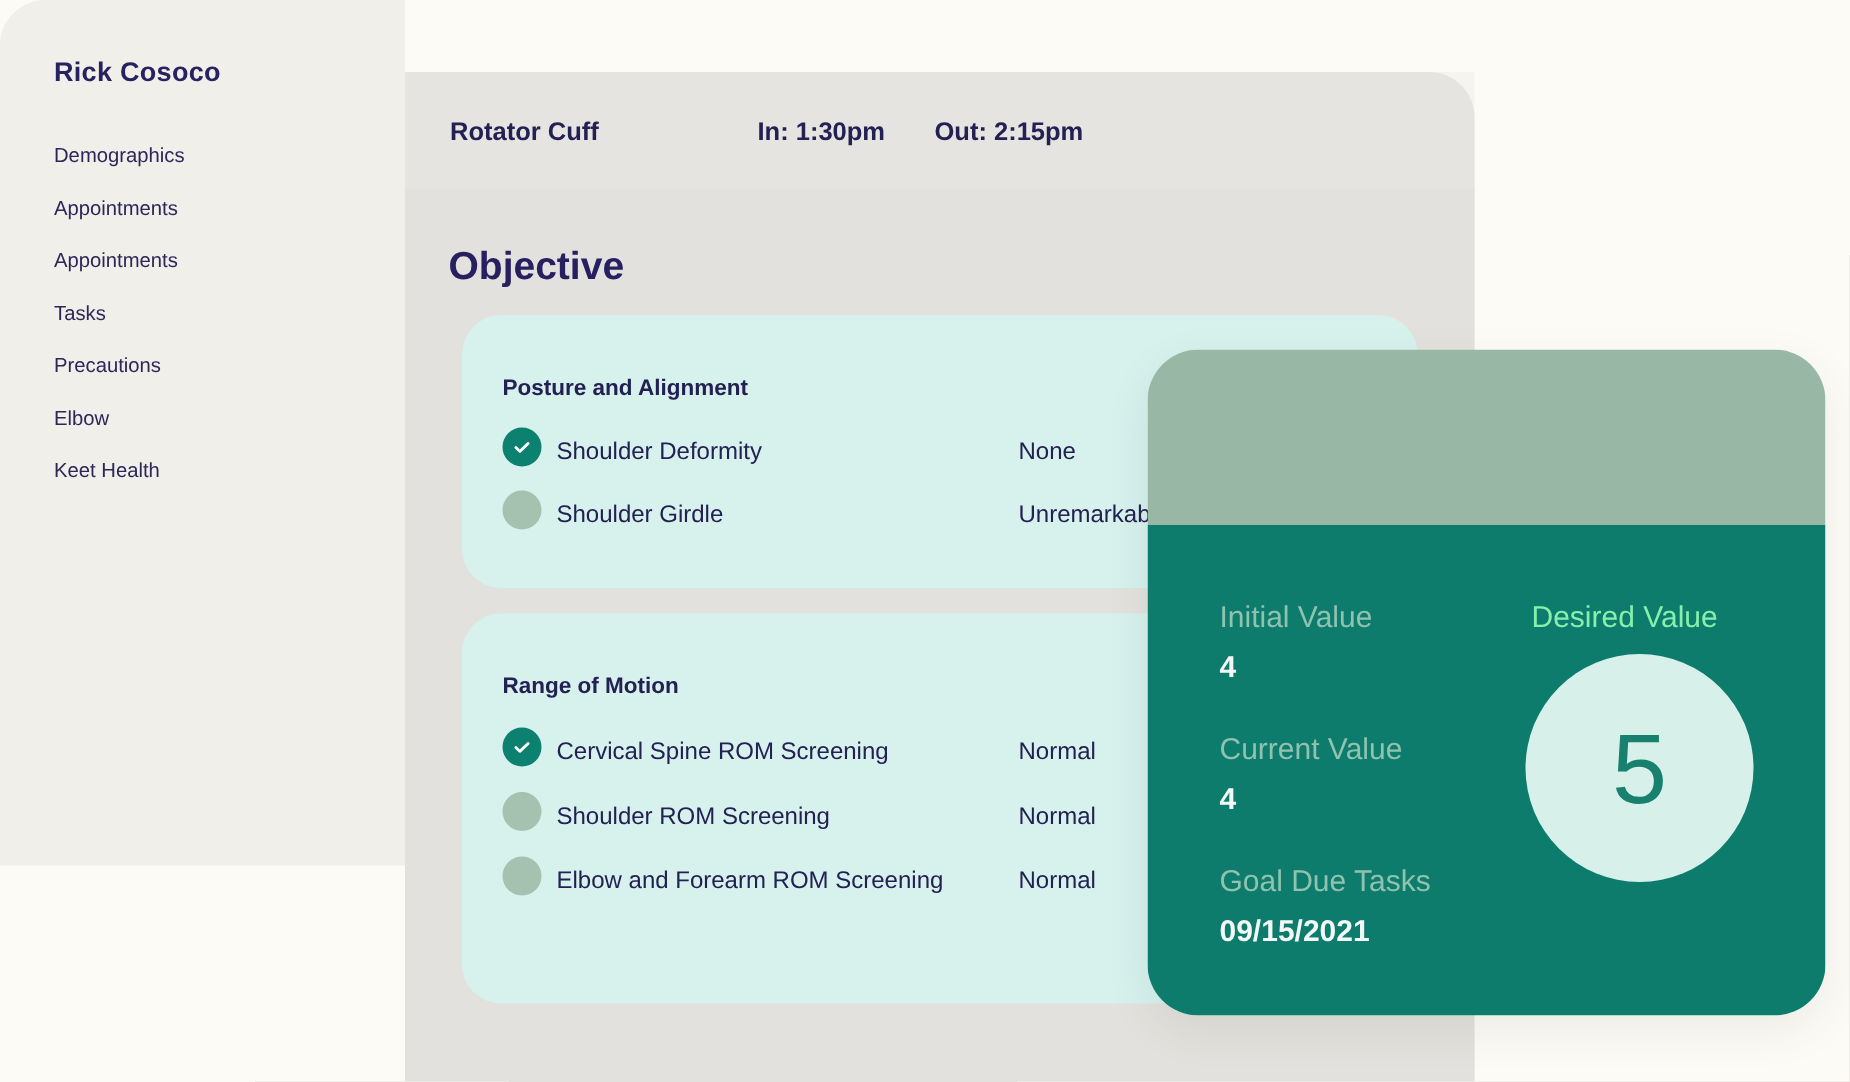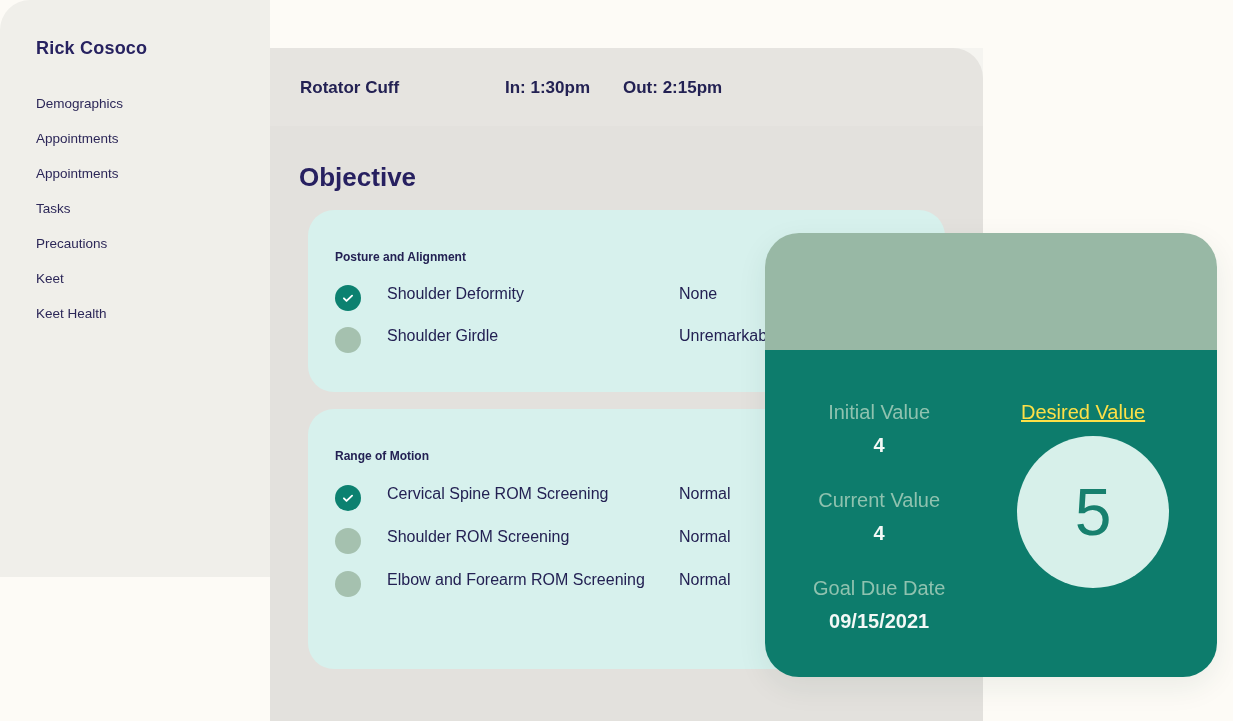--- a/index.html
+++ b/index.html
@@ -55,26 +55,26 @@
   }
 
   .card {
     position:absolute; left:38px; width:637px;
     background:#d7f1ed; border-radius:26px;
   }
   .card-posture { top:84px;  height:182px; }
   .card-rom     { top:283px; height:260px; }
   .card-title {
     position:absolute; left:27px; top:40px;
-    font-size:12px; font-weight:600; color:#232153;
+    font-size:15px; font-weight:600; color:#232153;
   }
   .rows { position:absolute; left:27px; right:20px; }
   .card-posture .rows { top:75px; }
   .card-rom     .rows { top:76px; }
-  .row { position:relative; height:26px; display:flex; align-items:flex-start; margin-bottom:16px;gap:16px; }
+  .row { position:relative; height:26px; display:flex; align-items:flex-end; margin-bottom:16px; }
   .card-rom .row { margin-bottom:17px; }
   .status-circle {
     width:26px; height:26px; border-radius:50%; flex:0 0 26px;
     display:flex; align-items:center; justify-content:center; cursor:pointer;
   }
   .status-circle.checked   { background:#0c8170; }
   .status-circle.unchecked { background:#a5c1af; }
   .row-label {
     margin-left:10px; font-size:16px; font-weight:500; color:#232153; white-space:nowrap;
   }
@@ -88,28 +88,28 @@
     position:absolute; left:765px; top:233px; width:452px; height:444px;
     border-radius:34px; overflow:hidden;
     box-shadow:0 10px 30px rgba(30,60,50,.08);
   }
   .goal-header {
     height:117px; background:#98b8a5; color:#fbfdfc;
     padding:0 48px; display:flex; flex-direction:column; justify-content:center;
     font-size:21px; font-weight:500; line-height:31px; letter-spacing:.2px;
   }
   .goal-body { position:relative; height:327px; background:#0d7c6c; }
-  .g-col { position:absolute; left:48px; top:50px;text-align:center; }
+  .g-col { position:absolute; left:48px; top:50px; }
   .g-label { font-size:20px; font-weight:500; color:#8fc2af; line-height:24px; }
   .g-value { font-size:20px; font-weight:600; color:#f3f8f6; line-height:26px; margin-top:8px; }
   .g-group { margin-bottom:30px; }
   .g-group:last-child { margin-bottom:0; }
   .desired-label {
     position:absolute; left:256px; top:50px;
-    font-size:20px; font-weight:500; color:#fde047; line-height:24px; white-space:nowrap;text-decoration:underline;
+    font-size:20px; font-weight:500; color:#86efac; line-height:24px; white-space:nowrap;
   }
   .desired-circle {
     position:absolute; left:252px; top:86px; width:152px; height:152px;
     border-radius:50%; background:#d7f0ea;
     display:flex; align-items:center; justify-content:center;
   }
   .desired-number { font-size:66px; font-weight:500; color:#17806e; }
 </style>
 </head>
 <body>
@@ -117,21 +117,21 @@
 <div id="screen">
 
   <aside class="sidebar">
     <div class="sidebar-title">Rick Cosoco</div>
     <nav class="sidebar-nav">
       <a class="nav-item">Demographics</a>
       <a class="nav-item">Appointments</a>
       <a class="nav-item">Appointments</a>
       <a class="nav-item">Tasks</a>
       <a class="nav-item">Precautions</a>
-      <a class="nav-item">Keet</a>
+      <a class="nav-item">Elbow</a>
       <a class="nav-item">Keet Health</a>
     </nav>
   </aside>
 
   <section class="main">
     <header class="topbar">
       <span class="tb-text tb-title">Rotator Cuff</span>
       <span class="tb-text tb-in">In: 1:30pm</span>
       <span class="tb-text tb-out">Out: 2:15pm</span>
     </header>
@@ -193,21 +193,21 @@
       <div class="g-col">
         <div class="g-group">
           <div class="g-label">Initial Value</div>
           <div class="g-value">4</div>
         </div>
         <div class="g-group">
           <div class="g-label">Current Value</div>
           <div class="g-value">4</div>
         </div>
         <div class="g-group">
-          <div class="g-label">Goal Due Date</div>
+          <div class="g-label">Goal Due Tasks</div>
           <div class="g-value">09/15/2021</div>
         </div>
       </div>
       <div class="desired-label">Desired Value</div>
       <div class="desired-circle">
         <span class="desired-number">5</span>
       </div>
     </div>
   </div>
 

